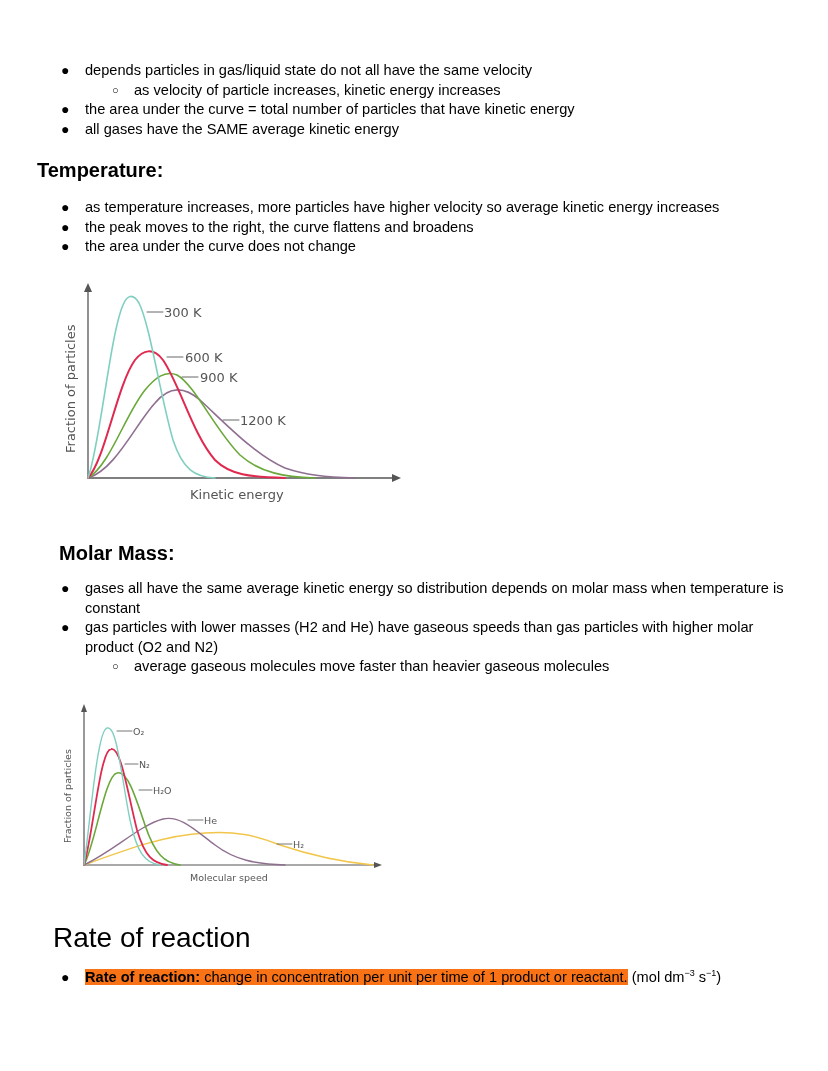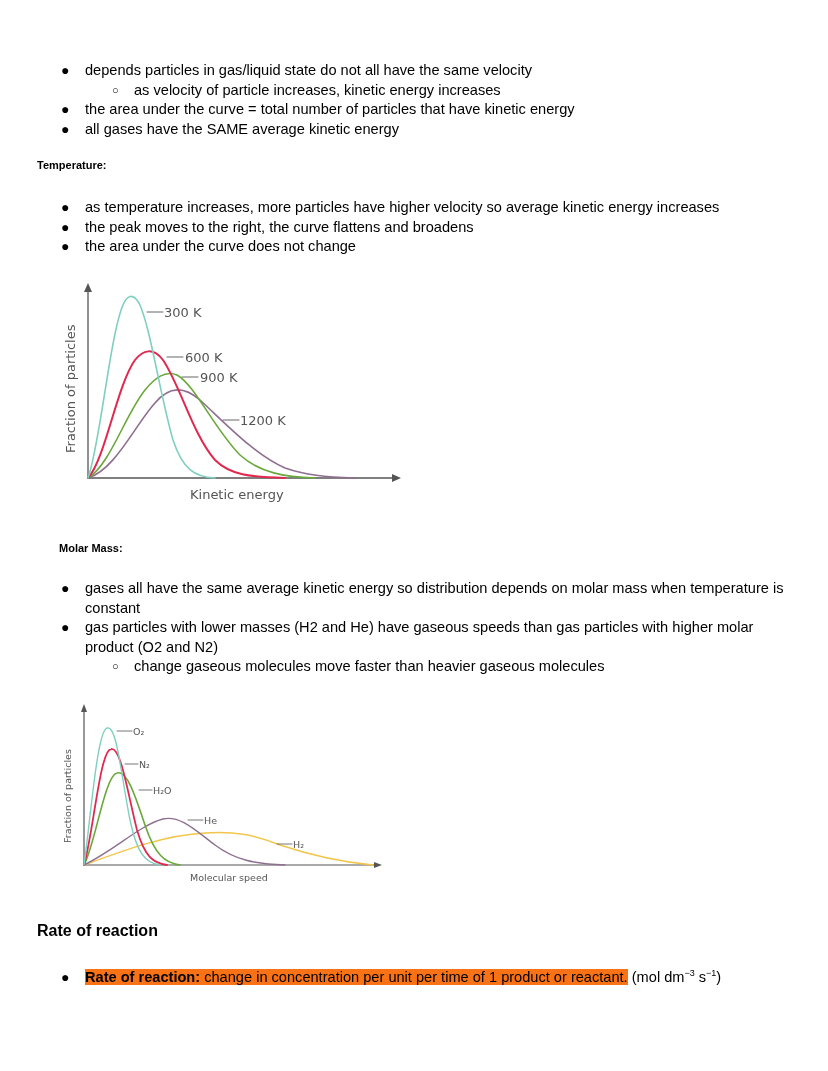--- a/index.html
+++ b/index.html
@@ -2,22 +2,22 @@
 <html><head>
 <meta charset="utf-8">
 <style>
   html, body { margin: 0; padding: 0; background: #ffffff; }
   body { width: 828px; height: 1071px; position: relative; overflow: hidden;
          font-family: "Liberation Sans", sans-serif; color: #000; }
   .ul { position: absolute; margin: 0; padding: 0; list-style: none; }
   .li { position: relative; font-size: 14.6px; line-height: 19.5px; }
   .li .bul { position: absolute; left: -24px; top: 0; font-size: 14px; }
   .li2 .bul2 { position: absolute; left: -22px; top: 0; font-size: 11px; }
-  .h3 { position: absolute; font-weight: bold; font-size: 11px; }
-  .h2 { position: absolute; font-size: 16px; font-weight: bold; }
+  .h3 { position: absolute; font-weight: bold; font-size: 20px; }
+  .h2 { position: absolute; font-size: 28px; font-weight: normal; margin-left: 16px; }
   .hl { background: #f97316; }
   sup { font-size: 9px; vertical-align: 6px; line-height: 0; }
   svg text { font-family: "DejaVu Sans", sans-serif; }
   .chart { position: absolute; }
 </style>
 </head>
 <body>
 
 <ul class="ul" style="left:85px; top:61px;">
   <li class="li">
@@ -92,21 +92,21 @@
     <span>gases all have the same average kinetic energy so distribution depends on molar mass when temperature is</span><br>
     <span>constant</span>
   </li>
   <li class="li">
     <span class="bul">●</span>
     <span>gas particles with lower masses (H2 and He) have gaseous speeds than gas particles with higher molar</span><br>
     <span>product (O2 and N2)</span>
   </li>
   <li class="li li2" style="padding-left:49px;">
     <span class="bul2" style="left:27px;">○</span>
-    <span>change gaseous molecules move faster than heavier gaseous molecules</span>
+    <span>average gaseous molecules move faster than heavier gaseous molecules</span>
   </li>
 </ul>
 
 <svg class="chart" style="left:55px; top:695px;" width="340" height="200" viewBox="0 0 340 200">
   <g fill="none" stroke-linecap="round">
     <line x1="29" y1="170" x2="29" y2="14" stroke="#555" stroke-width="1.2"></line>
     <polygon points="26,17 29,9 32,17" fill="#555" stroke="none"></polygon>
     <line x1="29" y1="170" x2="322" y2="170" stroke="#555" stroke-width="1.2"></line>
     <polygon points="319,167 327,170 319,173" fill="#555" stroke="none"></polygon>
 

